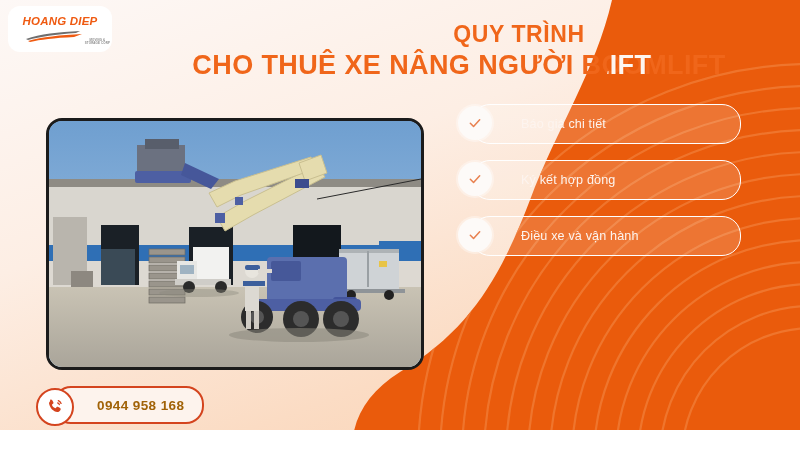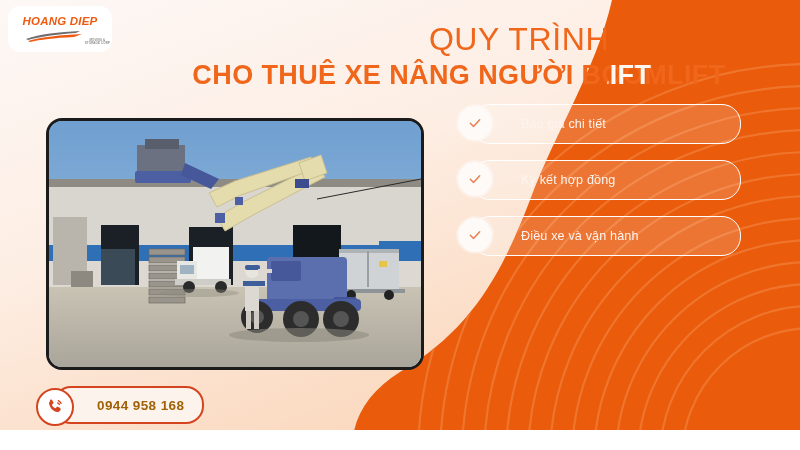--- a/index.html
+++ b/index.html
@@ -35,21 +35,21 @@
     font-size:2.9px;font-weight:bold;color:#8a8a8a;
     line-height:1.25;text-align:center;letter-spacing:.15px;
   }
 
   
   .headline{
     position:absolute;left:0;top:22px;width:800px;
     text-align:center;pointer-events:none;
   }
   .h-line1{
-    font-size:32px;font-weight:normal;color:#f0661a;
+    font-size:23px;font-weight:bold;color:#f0661a;
     letter-spacing:.6px;line-height:1.08;
     padding-left:238px;
   }
   .h-line2-wrap{position:relative;padding-left:118px;margin-top:3px;}
   .h-line2{
     font-size:27px;font-weight:bold;color:#f0661a;
     letter-spacing:.4px;line-height:1.12;white-space:nowrap;display:inline-block;
   }
   
   .h-line2-over{

